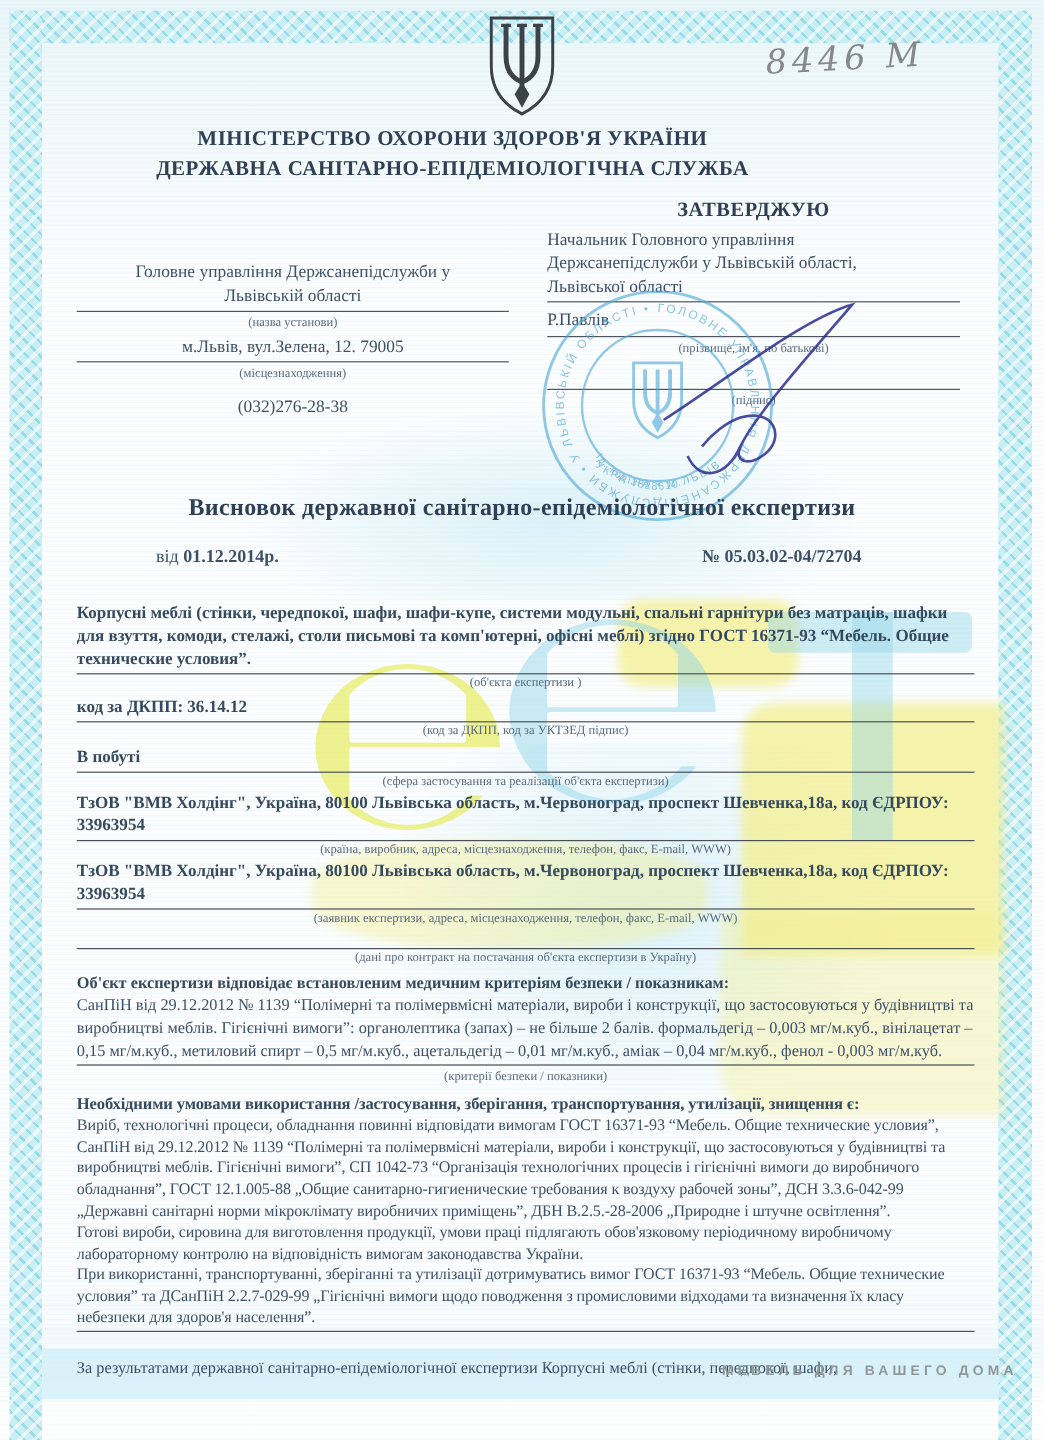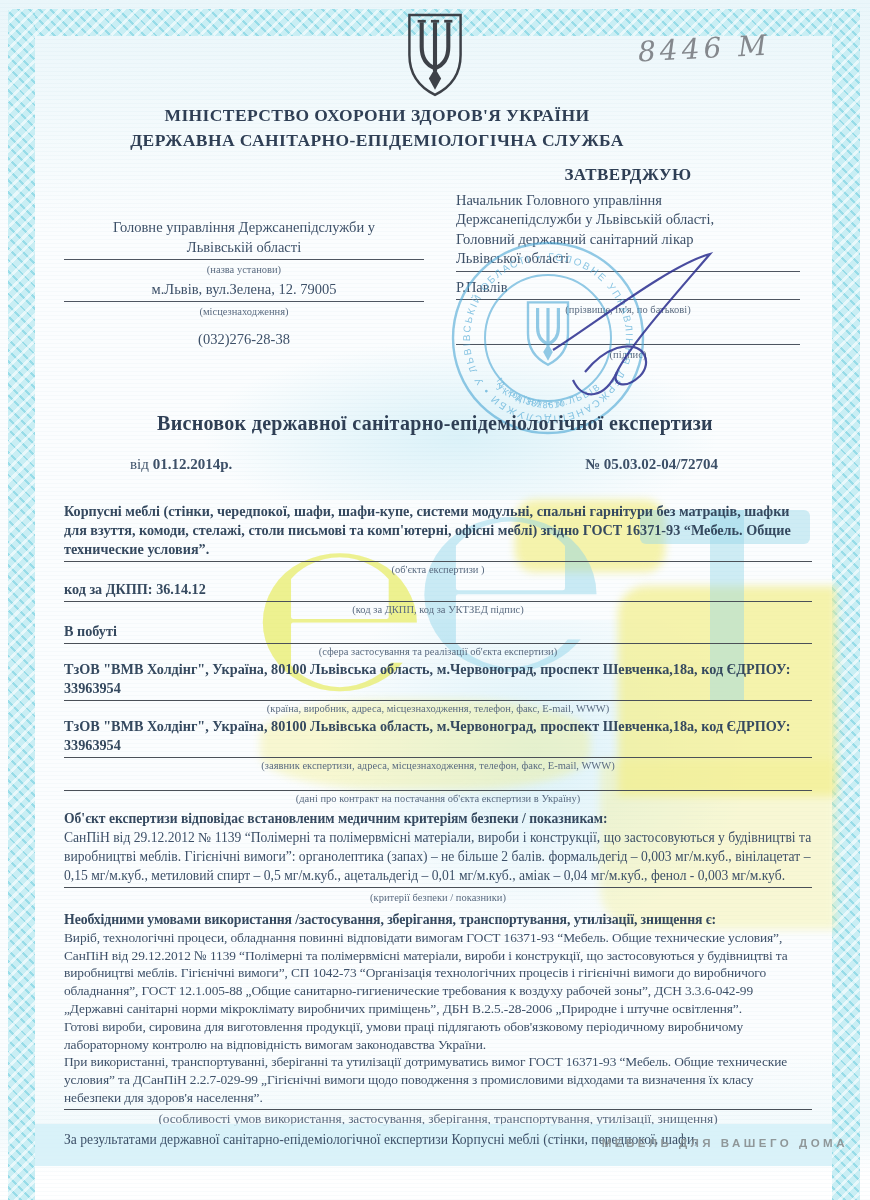--- a/index.html
+++ b/index.html
@@ -126,21 +126,20 @@
 
   <div class="ministry">
     <div>МІНІСТЕРСТВО ОХОРОНИ ЗДОРОВ'Я УКРАЇНИ</div>
     <div>ДЕРЖАВНА САНІТАРНО-ЕПІДЕМІОЛОГІЧНА СЛУЖБА</div>
   </div>
 
   <div class="approve">
     <p class="atitle">ЗАТВЕРДЖУЮ</p>
     <p>Начальник Головного управління</p>
     <p>Держсанепідслужби у Львівській області,</p>
-    <p>Головний державний санітарний лікар</p>
     <p>Львівської області</p>
     <div class="uline"></div>
     <p class="name">Р.Павлів</p>
     <div class="uline"></div>
     <p class="cap">(прізвище, ім'я, по батькові)</p>
     <div class="gap"></div>
     <div class="uline"></div>
     <p class="cap">(підпис)</p>
   </div>
 
@@ -243,21 +242,20 @@
       <div class="rule"></div>
       <p class="cap">(критерії безпеки / показники)</p>
     </div>
 
     <div class="sec cond">
       <p class="lead">Необхідними умовами  використання /застосування, зберігання, транспортування, утилізації, знищення є:</p>
       <p>Виріб, технологічні процеси, обладнання повинні відповідати вимогам ГОСТ 16371-93 “Мебель. Общие технические условия”, СанПіН від 29.12.2012 № 1139 “Полімерні та полімервмісні матеріали, вироби і конструкції, що застосовуються у будівництві та виробництві меблів. Гігієнічні вимоги”, СП 1042-73 “Організація технологічних процесів і гігієнічні вимоги до виробничого обладнання”, ГОСТ 12.1.005-88 „Общие санитарно-гигиенические требования к воздуху рабочей зоны”, ДСН 3.3.6-042-99 „Державні санітарні норми мікроклімату виробничих приміщень”, ДБН В.2.5.-28-2006 „Природне і штучне освітлення”.</p>
       <p>Готові вироби, сировина для виготовлення продукції, умови праці підлягають обов'язковому періодичному виробничому лабораторному контролю на відповідність вимогам законодавства України.</p>
       <p>При використанні, транспортуванні, зберіганні та утилізації дотримуватись вимог ГОСТ 16371-93 “Мебель. Общие технические условия”  та ДСанПіН 2.2.7-029-99 „Гігієнічні вимоги щодо поводження з промисловими відходами та визначення їх класу небезпеки для здоров'я населення”.</p>
       <div class="rule"></div>
-      <p class="cap">(особливості умов використання,  застосування, зберігання, транспортування, утилізації, знищення)</p>
     </div>
   </div>
 
   <div class="result-band"></div>
   <div class="result-line">За результатами державної санітарно-епідеміологічної експертизи Корпусні меблі (стінки, передпокої, шафи,</div>
 
   <div class="logo">
     <div class="ls">МЕБЕЛЬ ДЛЯ ВАШЕГО ДОМА</div>
   </div>
 </div>

